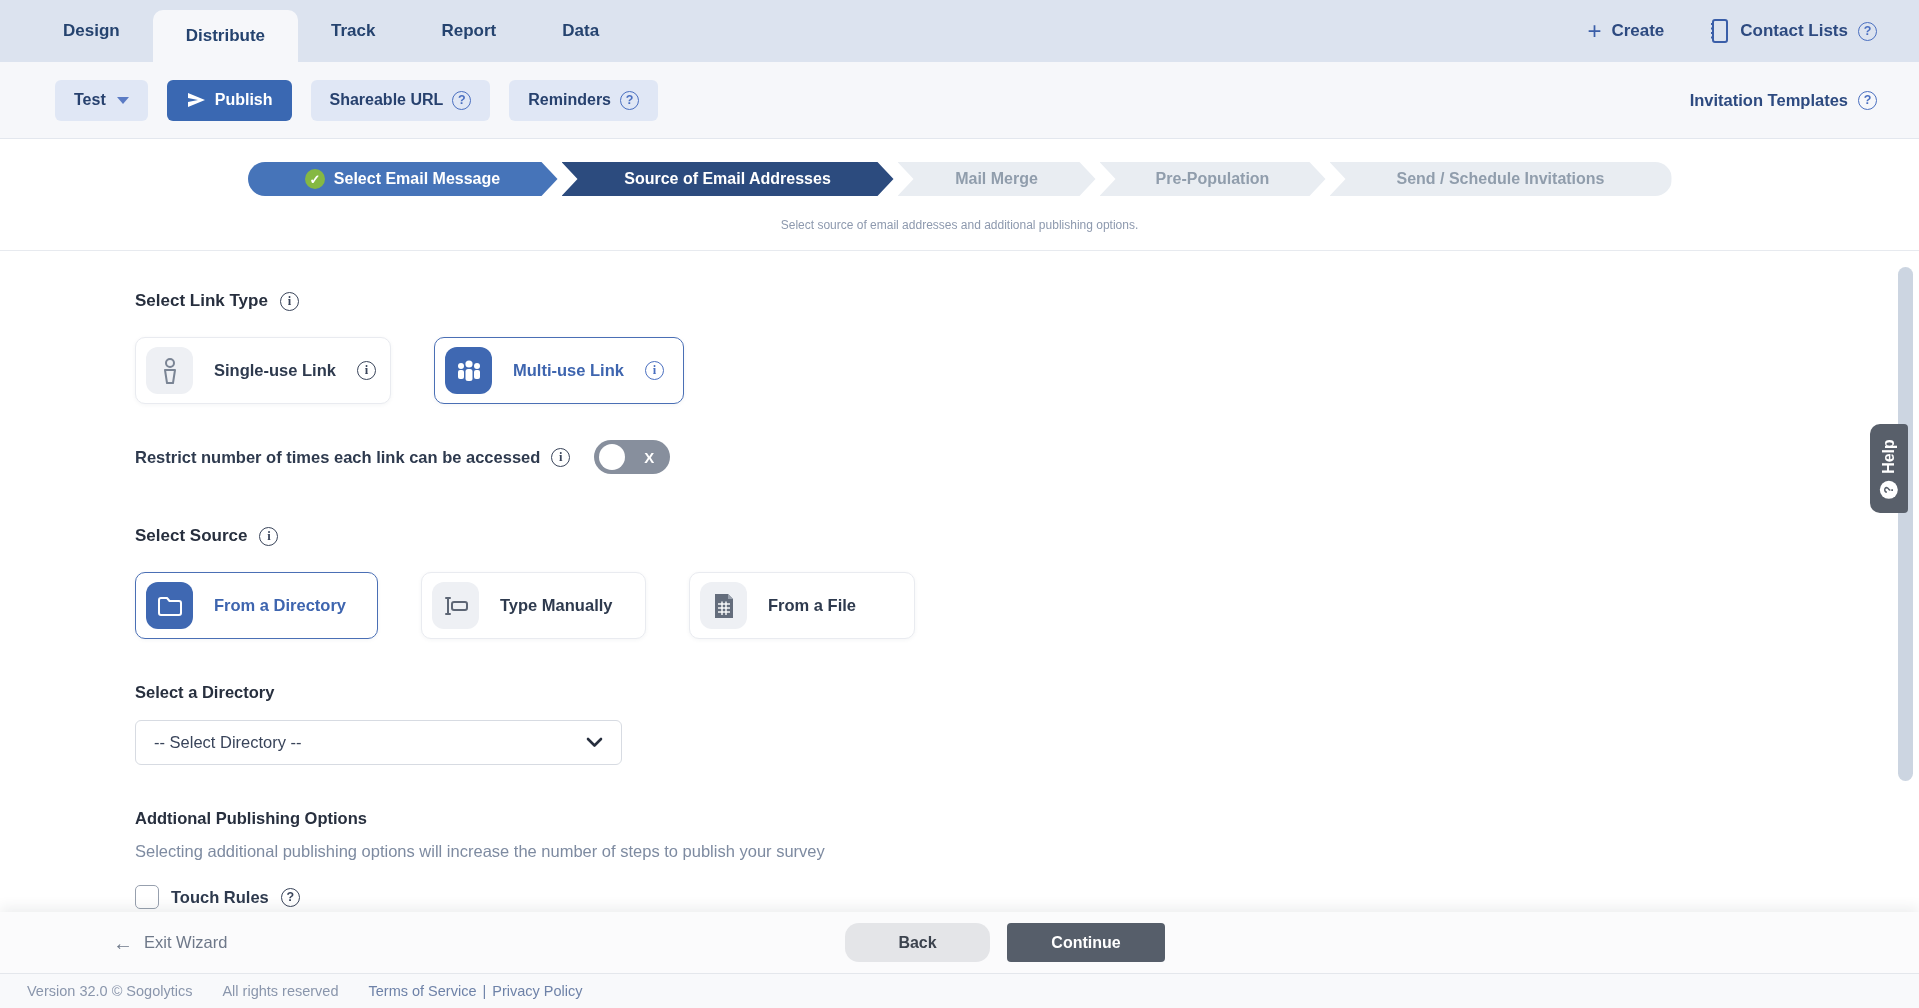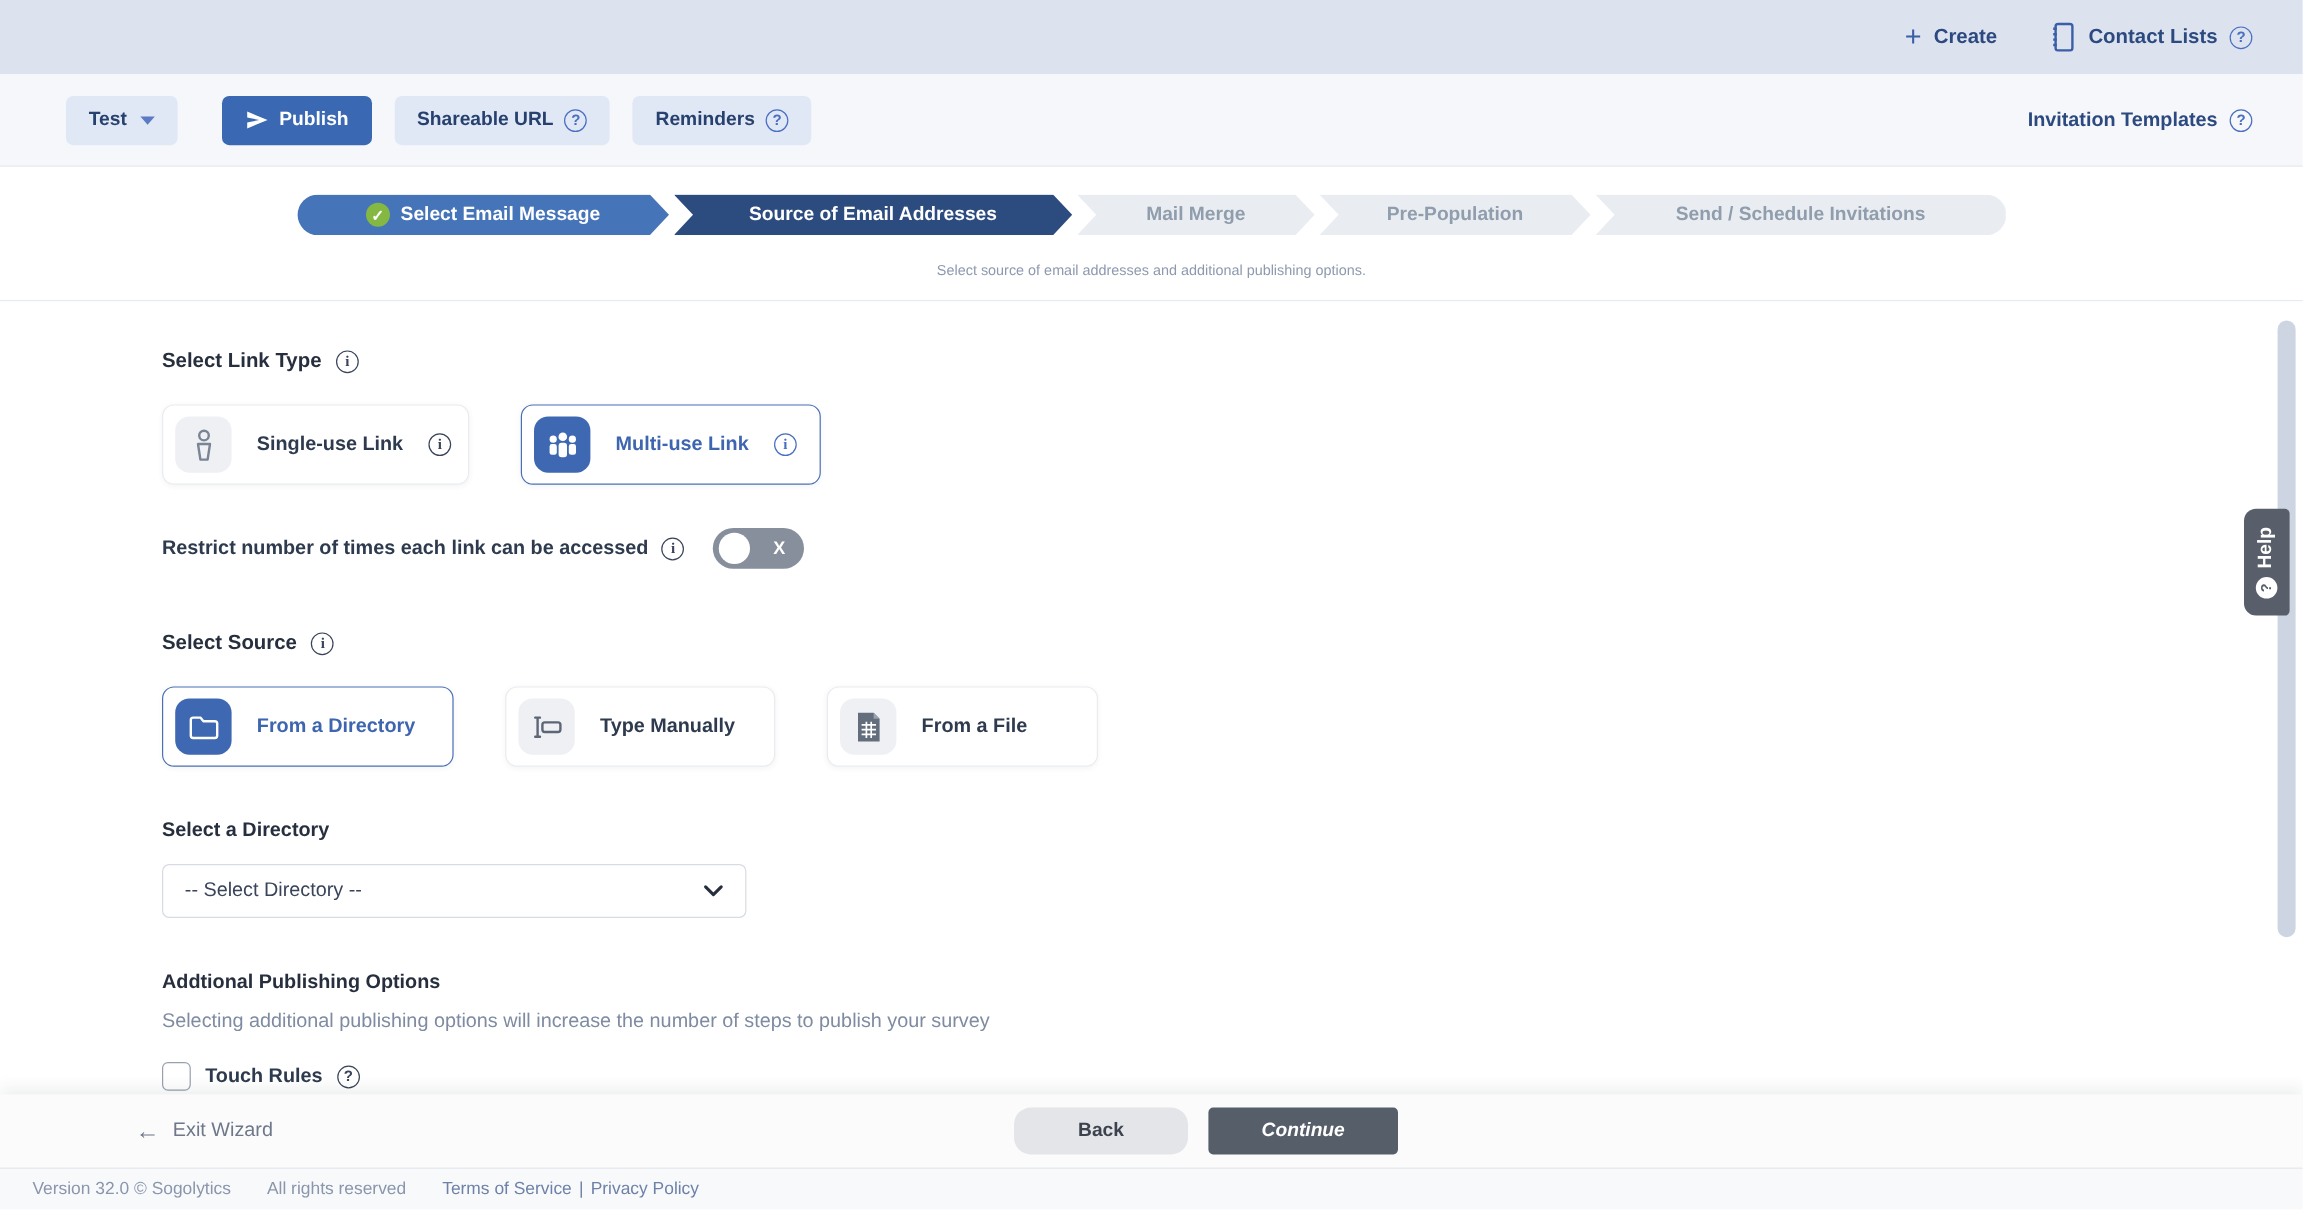--- a/index.html
+++ b/index.html
@@ -15,21 +15,21 @@
   .nav-action { display:flex; align-items:center; gap:10px; font-size:17px; font-weight:700; color:#2d4a80; cursor:pointer; }
   .plus-icon { font-size:24px; font-weight:400; color:#3a5ea8; line-height:1; }
   .qmark { display:inline-flex; align-items:center; justify-content:center; width:19px; height:19px; border:1.6px solid #4a6fc0; border-radius:50%; color:#4a6fc0; font-size:12.5px; font-weight:700; flex:0 0 auto; }
   .imark { display:inline-flex; align-items:center; justify-content:center; width:19px; height:19px; border:1.6px solid #39445a; border-radius:50%; color:#39445a; font-size:12.5px; font-weight:700; font-family:"Liberation Serif",serif; flex:0 0 auto; }
   .imark.blue { border-color:#4a6fc0; color:#4a6fc0; }
 
   
   .toolbar { height:77px; background:#f6f7fa; border-bottom:1px solid #e3e7ee; display:flex; align-items:center; padding:0 42px 0 55px; gap:19px; }
   .btn { height:41px; border-radius:6px; display:inline-flex; align-items:center; gap:9px; padding:0 19px; font-size:16px; font-weight:700; color:#27416e; background:#e0e7f5; cursor:pointer; border:none; font-family:inherit; }
   .btn .caret { width:0; height:0; border-left:6px solid transparent; border-right:6px solid transparent; border-top:7px solid #5b7bc4; margin-left:2px; }
-  .btn.publish { background:#3a68b2; color:#ffffff;margin-left:18px; }
+  .btn.publish { background:#3a68b2; color:#ffffff; }
   .toolbar-right { margin-left:auto; display:flex; align-items:center; gap:10px; font-size:16.5px; font-weight:700; color:#2d4a80; cursor:pointer; }
 
   
   .stepper-wrap { display:flex; justify-content:center; padding-top:23px; background:#fff; }
   .stepper { display:flex; gap:4px; height:34px; }
   .step { display:flex; align-items:center; justify-content:center; gap:9px; font-size:16px; font-weight:600; color:#ffffff; cursor:pointer;
           clip-path: polygon(0 0, calc(100% - 16px) 0, 100% 50%, calc(100% - 16px) 100%, 0 100%, 16px 50%); }
   .step.first { border-radius:17px 0 0 17px; clip-path: polygon(0 0, calc(100% - 16px) 0, 100% 50%, calc(100% - 16px) 100%, 0 100%); }
   .step.last  { border-radius:0 17px 17px 0; clip-path: polygon(0 0, 100% 0, 100% 100%, 0 100%, 16px 50%); }
   .step.completed { background:#4674b9; width:310px; }
@@ -64,36 +64,53 @@
   .check-row { display:flex; align-items:center; gap:12px; margin-top:24px; font-size:16.5px; font-weight:600; color:#2e3a4e; }
   .checkbox { width:24px; height:24px; border:1.6px solid #97a0ae; border-radius:5px; background:#fff; cursor:pointer; flex:0 0 auto; }
 
   
   .wizard-footer { position:absolute; left:0; right:0; bottom:35px; height:61px; background:#fbfbfc; box-shadow:0 -5px 12px rgba(40,50,70,.08); display:flex; align-items:center; z-index:6; }
   .exit { display:flex; align-items:center; gap:11px; padding-left:113px; color:#6e7889; font-size:16.5px; cursor:pointer; }
   .exit .arrow { font-size:20px; line-height:1; }
   .footer-btns { position:absolute; left:845px; display:flex; gap:17px; }
   .fbtn { height:39px; border-radius:4px; border:none; font-family:inherit; font-size:16px; font-weight:700; cursor:pointer; }
   .fbtn.back { width:145px; background:#e4e5e8; color:#3c434e;border-radius:14px; }
-  .fbtn.continue { width:158px; background:#565e6a; color:#ffffff;font-style:italic; }
+  .fbtn.continue { width:158px; background:#565e6a; color:#ffffff; }
 
   
   .version-bar { position:absolute; left:0; right:0; bottom:0; height:35px; background:#f8f9fb; border-top:1px solid #e4e7ec; display:flex; align-items:center; padding-left:27px; gap:30px; font-size:14.5px; color:#8a96ac; z-index:7; }
   .version-bar .legal { color:#6e82a8; cursor:pointer; }
 
   
   .scroll-thumb { position:absolute; top:267px; right:6px; width:15px; height:514px; border-radius:8px; background:#ccd5e1; z-index:4; cursor:pointer; }
   .help-tab { position:absolute; top:424px; right:11px; width:38px; height:89px; background:#585f6a; border-radius:10px 4px 4px 10px; z-index:5; display:flex; align-items:center; justify-content:center; cursor:pointer; }
   .help-inner { transform:rotate(-90deg); display:flex; align-items:center; gap:7px; color:#fff; font-size:16px; font-weight:700; white-space:nowrap; }
   .help-q { width:18px; height:18px; border-radius:50%; background:#ffffff; color:#585f6a; display:inline-flex; align-items:center; justify-content:center; font-size:12px; font-weight:700; }
 </style>
 </head>
 <body>
 
 <div class="nav">
+  <div class="nav-tabs">
+    <div class="nav-tab">
+        <span>Design</span>
+      </div>
+    <div class="nav-tab active">
+        <span>Distribute</span>
+      </div>
+    <div class="nav-tab">
+        <span>Track</span>
+      </div>
+    <div class="nav-tab">
+        <span>Report</span>
+      </div>
+    <div class="nav-tab">
+        <span>Data</span>
+      </div>
+  </div>
   <div class="nav-right">
     <div class="nav-action">
       <span class="plus-icon">+</span>
       <span>Create</span>
     </div>
     <div class="nav-action">
       <span style="display:inline-flex;">
         <svg width="22" height="26" viewBox="0 0 22 26">
             <rect x="5" y="2" width="14" height="22" rx="2" fill="none" stroke="#3a5ea8" stroke-width="2"></rect>
             <line x1="3" y1="6" x2="6" y2="6" stroke="#3a5ea8" stroke-width="2"></line>

